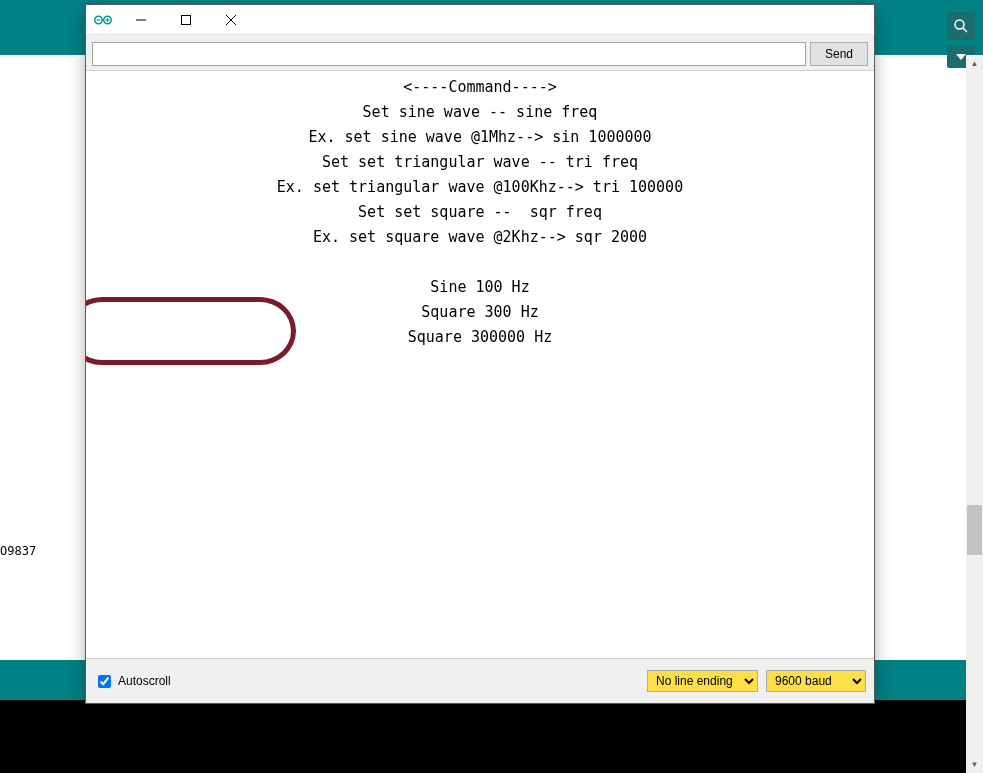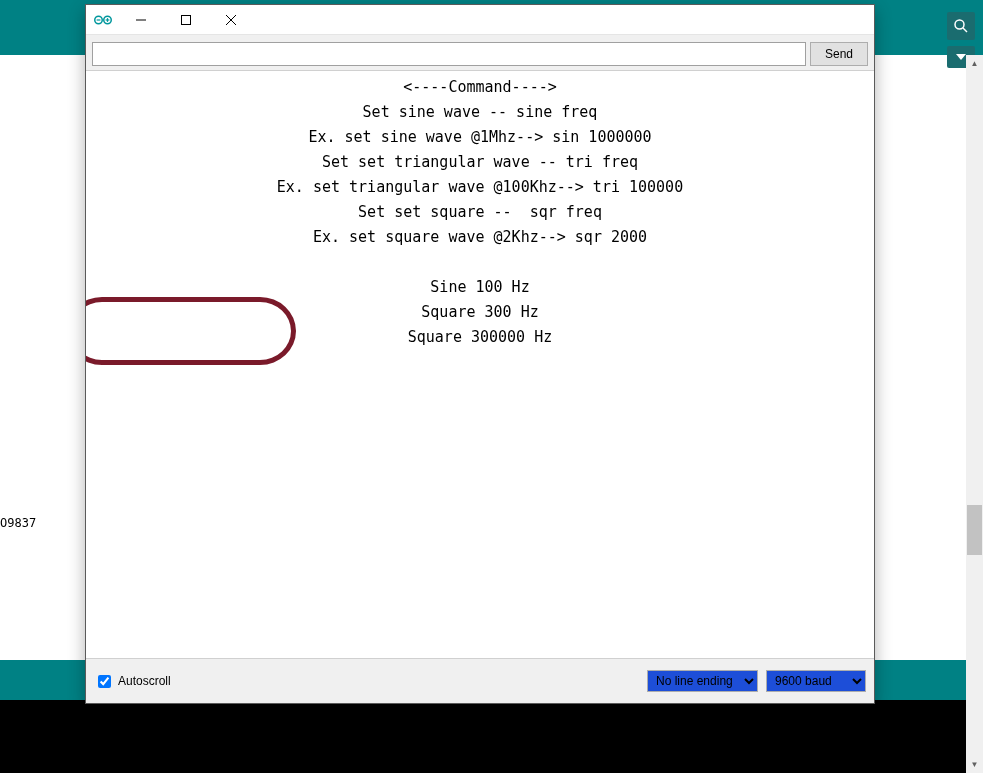--- a/index.html
+++ b/index.html
@@ -26,21 +26,21 @@
   }
   .bg-bottom-black {
     position: absolute;
     left: 0; right: 0;
     top: 700px;
     height: 73px;
     background: #000000;
   }
   .bg-text {
     position: absolute;
-    top: 516px;
+    top: 544px;
     left: 0;
     font-family: monospace;
     font-size: 12px;
     color: #000;
   }
   .bg-search-btn {
     position: absolute;
     top: 12px;
     right: 8px;
     width: 28px;
@@ -203,21 +203,21 @@
     display: flex;
     align-items: center;
     gap: 4px;
     cursor: pointer;
   }
   .checkbox-wrap input { cursor: pointer; }
   .spacer { flex: 1; }
   .combo {
     height: 22px;
     border: 1px solid #adadad;
-    background: #1d4ed8;
+    background: #fde047;
     font-size: 12px;
     padding: 0 4px;
     cursor: pointer;
   }
 </style>
 </head>
 <body>
 
 <div class="bg-top"></div>
 <div class="bg-bottom-teal"></div>

